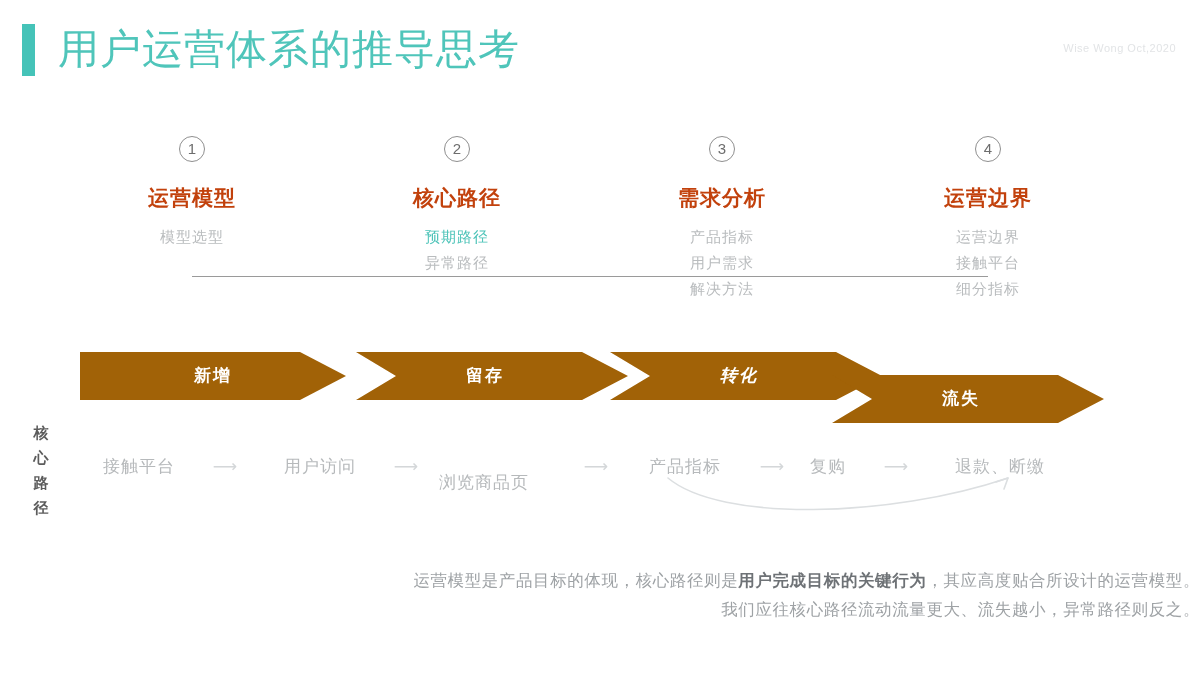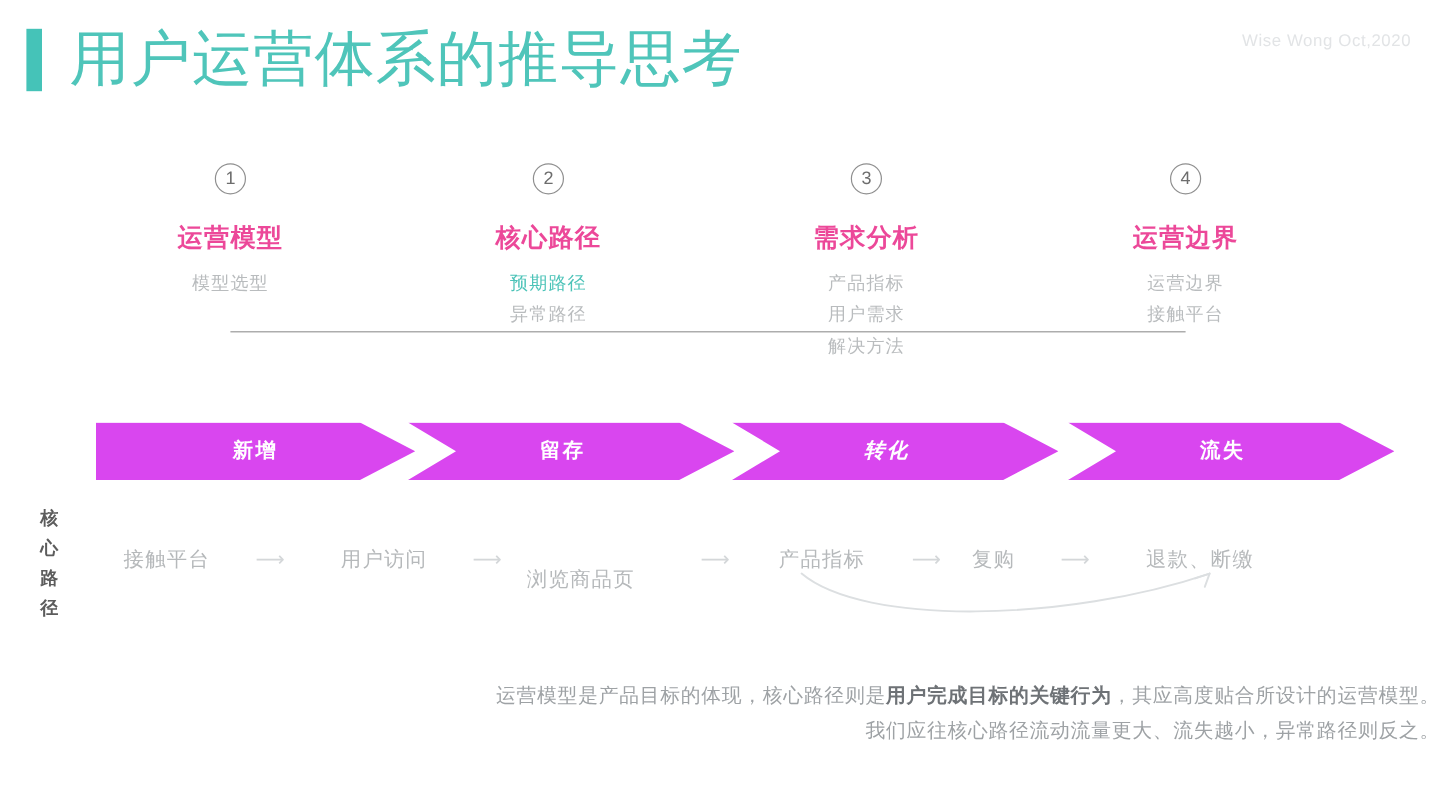--- a/index.html
+++ b/index.html
@@ -22,32 +22,32 @@
     left: 22px;
     top: 24px;
     width: 13px;
     height: 52px;
     background: #45c3b8;
   }
   #page-title {
     position: absolute;
     left: 58px;
     top: 20px;
-    font-size: 50px;
+    font-size: 41px;
     line-height: 58px;
     color: #4fc5ba;
     letter-spacing: 1px;
     white-space: nowrap;
     font-weight: 400;
   }
   #byline {
     position: absolute;
     right: 24px;
-    top: 25px;
-    font-size: 14px;
+    top: 42px;
+    font-size: 11px;
     color: #e2e4e6;
     letter-spacing: 0.5px;
     white-space: nowrap;
   }
 
   
   #timeline {
     position: absolute;
     left: 0;
     top: 128px;
@@ -85,21 +85,21 @@
     text-align: center;
     z-index: 2;
   }
   .tl-heading {
     position: absolute;
     left: 0;
     top: 56px;
     width: 220px;
     font-size: 21px;
     font-weight: bold;
-    color: #ec4899;
+    color: #c2410c;
     letter-spacing: 1px;
   }
   .tl-sublist {
     position: absolute;
     left: 0;
     top: 96px;
     width: 220px;
   }
   .tl-sub {
     font-size: 15px;
@@ -116,21 +116,21 @@
     position: absolute;
     left: 0;
     top: 352px;
     width: 1200px;
     height: 48px;
   }
   .chev {
     position: absolute;
     top: 0;
     height: 48px;
-    background: #d946ef;
+    background: #a16207;
     color: #ffffff;
     font-size: 17px;
     font-weight: bold;
     letter-spacing: 2px;
     line-height: 48px;
     text-align: center;
     box-sizing: border-box;
   }
   .chev.first {
     clip-path: polygon(0 0, calc(100% - 46px) 0, 100% 50%, calc(100% - 46px) 100%, 0 100%);
@@ -246,35 +246,36 @@
       <div class="tl-sub">解决方法</div>
     </div>
   </div>
 
   <div class="tl-step" style="left:878px;">
     <div class="tl-circle">4</div>
     <div class="tl-heading">运营边界</div>
     <div class="tl-sublist">
       <div class="tl-sub">运营边界</div>
       <div class="tl-sub">接触平台</div>
+      <div class="tl-sub">细分指标</div>
     </div>
   </div>
 </div>
 
 <div id="chevrons">
   <div class="chev first" style="left:80px; width:266px;">
     <span class="chev-label">新增</span>
   </div>
-  <div class="chev mid" style="left:340px; width:272px;">
+  <div class="chev mid" style="left:356px; width:272px;">
     <span class="chev-label">留存</span>
   </div>
   <div class="chev mid" style="left:610px; width:272px;font-style:italic;">
     <span class="chev-label">转化</span>
   </div>
-  <div class="chev mid" style="left:890px; width:272px;">
+  <div class="chev mid" style="left:832px; width:272px;margin-top:23px;">
     <span class="chev-label">流失</span>
   </div>
 </div>
 
 <div id="core-path-label">
   <span>核</span>
   <span>心</span>
   <span>路</span>
   <span>径</span>
 </div>

